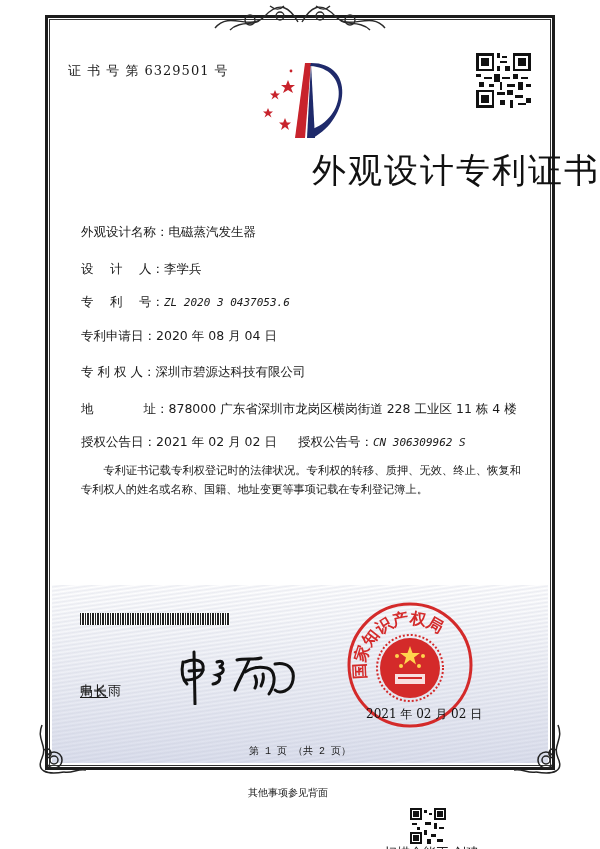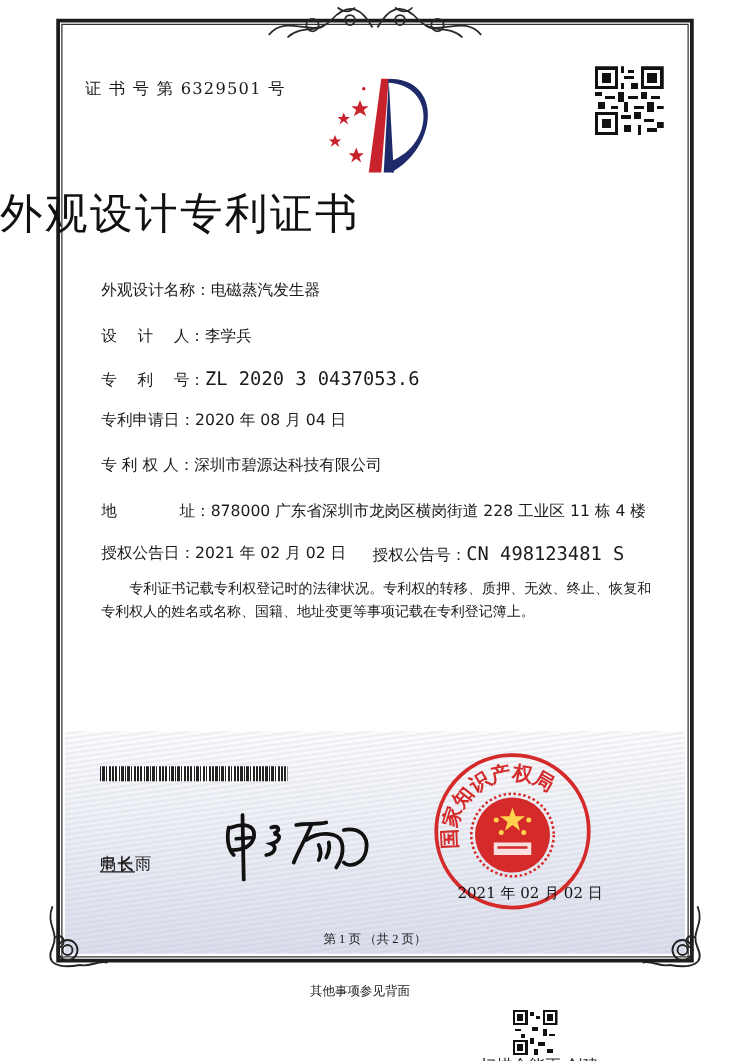--- a/index.html
+++ b/index.html
@@ -27,31 +27,31 @@
     position: absolute; left: 210px; top: 2px; width: 180px; height: 34px;
   }
   .corner { position: absolute; width: 60px; height: 60px; }
   .corner.bl { left: 34px; top: 720px; }
   .corner.br { left: 506px; top: 720px; }
 
   .cert-no { position: absolute; left: 68px; top: 62px; font-size: 13px; letter-spacing: 1px; }
   .logo { position: absolute; left: 255px; top: 58px; width: 100px; height: 90px; }
   .qr { position: absolute; left: 476px; top: 53px; width: 55px; height: 55px; }
   .title {
-    position: absolute; left: 0; width: 600px; top: 148px; text-align: left;
+    position: absolute; left: 0; width: 600px; top: 148px; text-align: right;
     font-family: "DejaVu Sans", "Liberation Sans", sans-serif;
     font-size: 34px; letter-spacing: 2px; color: #111;
   }
   .field {
     position: absolute; left: 81px; font-size: 12.5px;
     font-family: "DejaVu Sans", "Liberation Sans", sans-serif;
     white-space: nowrap;
   }
   .field .lbl { display: inline-block; }
-  .field .val { font-family: "DejaVu Sans Mono", "Liberation Mono", monospace; font-size: 15px; }
+  .field .val { font-family: "DejaVu Sans Mono", "Liberation Mono", monospace; font-size: 11px; font-style: italic; }
   .field .cjk { font-family: "DejaVu Sans", "Liberation Sans", sans-serif; text-align: right; }
   .body-text {
     position: absolute; left: 81px; width: 440px; top: 462px;
     font-family: "DejaVu Sans", "Liberation Sans", sans-serif;
     font-size: 11.2px; line-height: 18.5px; text-align: justify;
   }
   .body-text p { margin: 0; text-indent: 2em; }
   .barcode {
     position: absolute; left: 80px; top: 613px; width: 150px; height: 12px;
     background: repeating-linear-gradient(90deg, #222 0px, #222 1px, #fff 1px, #fff 2px, #222 2px, #222 4px, #fff 4px, #fff 5px);
@@ -63,21 +63,21 @@
   .director-title { top: 683px; text-decoration: underline; }
   .director-name { top: 682px; }
   .signature { position: absolute; left: 175px; top: 650px; width: 130px; height: 55px; }
   .seal { position: absolute; left: 345px; top: 600px; width: 130px; height: 130px; }
   .seal-date {
     position: absolute; left: 366px; top: 706px; font-size: 12px; color: #111;
     font-family: "DejaVu Serif", "Liberation Serif", serif;
   }
   .page-no {
     position: absolute; left: 0; width: 600px; top: 744px; text-align: center; font-size: 10px;
-    font-family: Liberation Serif, serif;
+    font-family: Liberation Mono, monospace;
   }
   .back-note {
     position: absolute; left: 0; width: 576px; top: 786px; text-align: center; font-size: 10px;
     font-family: "DejaVu Sans", "Liberation Sans", sans-serif;
   }
   .scanner { position: absolute; left: 376px; top: 808px; display: flex; align-items: center; flex-direction: column; }
   .scanner .mini-qr { width: 36px; height: 36px; }
   .scanner span { font-size: 13px; margin-left: 8px; color: #222;
     font-family: "DejaVu Sans", "Liberation Sans", sans-serif; }
 </style>
@@ -193,21 +193,21 @@
 <div class="field" style="top:364px">
   <span class="lbl">专 利 权 人：</span><span class="cjk">深圳市碧源达科技有限公司</span>
 </div>
 <div class="field" style="top:401px">
   <span class="lbl">地　　　　址：</span><span class="cjk">878000 广东省深圳市龙岗区横岗街道 228 工业区 11 栋 4 楼</span>
 </div>
 <div class="field" style="top:434px">
   <span class="lbl">授权公告日：</span><span class="cjk">2021 年 02 月 02 日</span>
 </div>
 <div class="field" style="top:434px; left:298px">
-  <span class="lbl">授权公告号：</span><span class="val">CN 498123481 S</span>
+  <span class="lbl">授权公告号：</span><span class="val">CN 306309962 S</span>
 </div>
 
 <div class="body-text">
   <p>专利证书记载专利权登记时的法律状况。专利权的转移、质押、无效、终止、恢复和专利权人的姓名或名称、国籍、地址变更等事项记载在专利登记簿上。</p>
 </div>
 
 <div class="barcode"></div>
 
 <div class="director-title">局长</div>
 <div class="director-name">申长雨</div>

